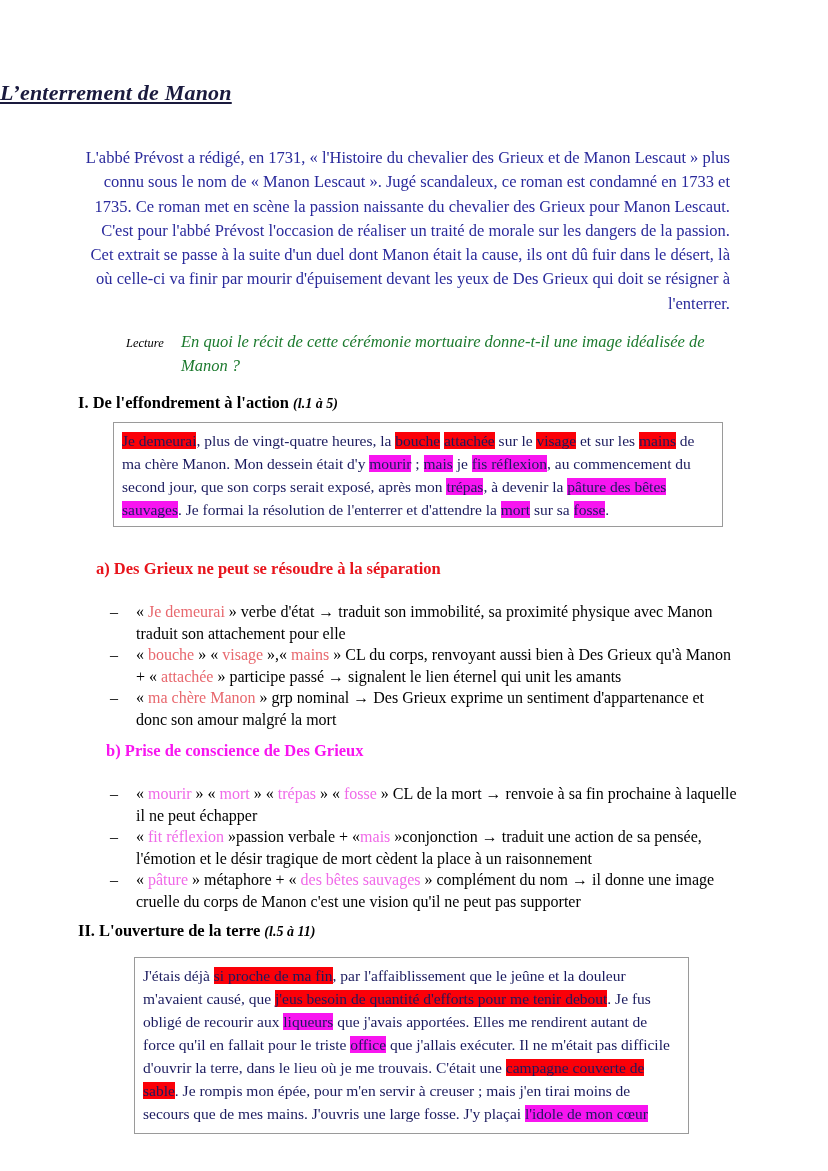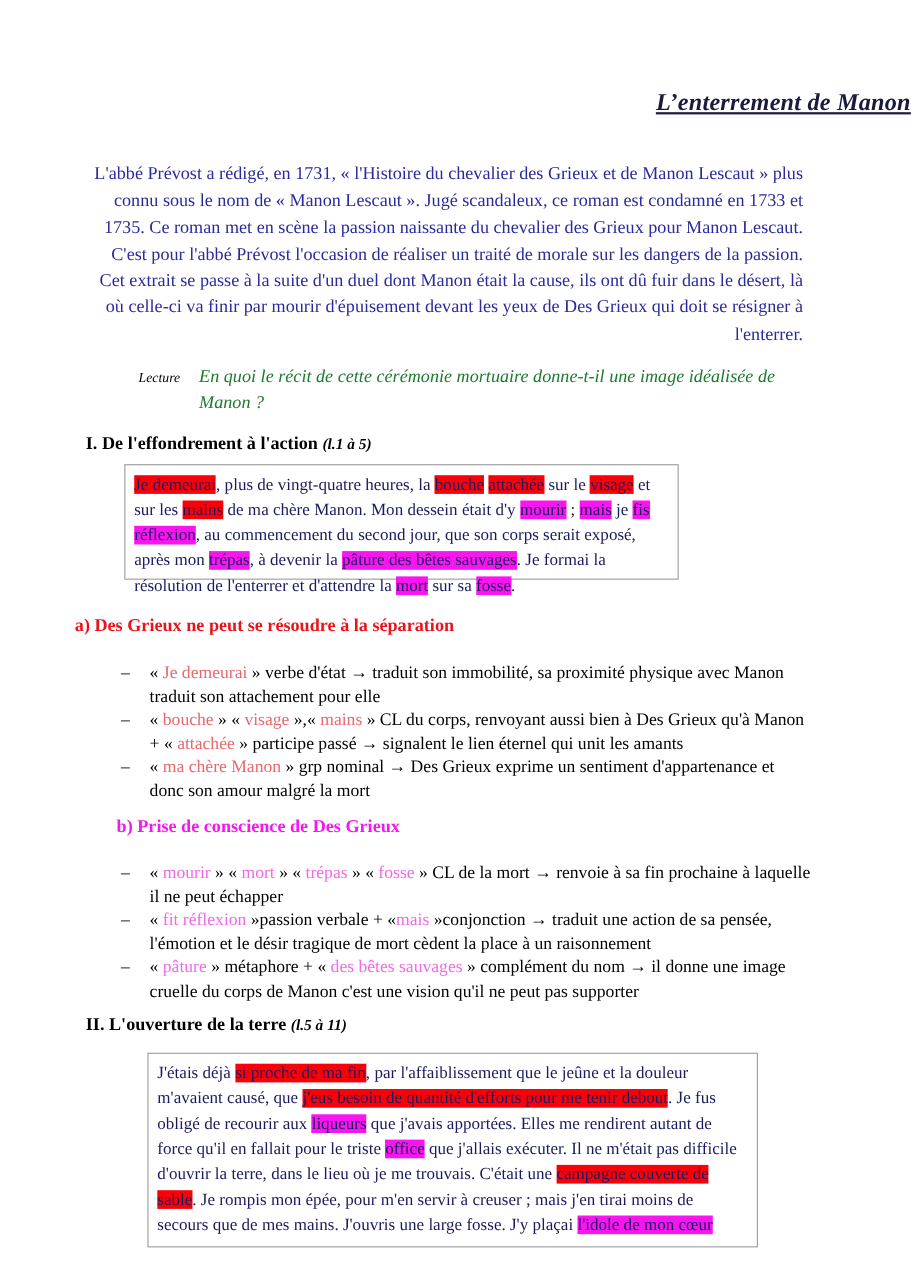--- a/index.html
+++ b/index.html
@@ -18,21 +18,21 @@
   .page {
     width: 828px;
     height: 1171px;
     box-sizing: border-box;
     padding: 0;
     position: relative;
   }
 
   
   .doc-title {
-    text-align: right;
+    text-align: left;
     font-size: 22px;
     font-weight: bold;
     font-style: italic;
     text-decoration: underline;
     color: #1a1a3e;
     margin: 0;
     padding-top: 80px;
     letter-spacing: 0.2px;
     font-family: "Liberation Serif", "DejaVu Serif", serif;
   }
@@ -159,25 +159,25 @@
   <div class="lecture-row">
     <div class="lecture-label">Lecture</div>
     <div class="question">En quoi  le récit de cette cérémonie mortuaire donne-t-il une image idéalisée de Manon ?</div>
   </div>
 
   <div class="sec-heading" style="left:78px; top:393px;">
     <span>I. De l'effondrement à l'action</span>
     <span class="lines">(l.1 à 5)</span>
   </div>
 
-  <div class="quote-box" id="quote-box-1" style="left:113px; top:422px; width:504px; height:105px;">
+  <div class="quote-box" id="quote-box-1" style="left:113px; top:422px; width:610px; height:105px;">
     <span class="txt" id="quote-1-text"><mark class="hl-red">Je demeurai</mark><span>, plus de vingt-quatre heures, la </span><mark class="hl-red">bouche</mark><span> </span><mark class="hl-red">attachée</mark><span> sur le </span><mark class="hl-red">visage</mark><span> et sur les </span><mark class="hl-red">mains</mark><span> de ma chère Manon. Mon dessein était d'y </span><mark class="hl-magenta">mourir</mark><span> ; </span><mark class="hl-magenta">mais</mark><span> je </span><mark class="hl-magenta">fis réflexion</mark><span>, au commencement du second jour, que son corps serait exposé, après mon </span><mark class="hl-magenta">trépas</mark><span>, à devenir la </span><mark class="hl-magenta">pâture des bêtes sauvages</mark><span>. Je formai la résolution de l'enterrer et d'attendre la </span><mark class="hl-magenta">mort</mark><span> sur sa </span><mark class="hl-magenta">fosse</mark><span>.</span></span>
   </div>
 
-  <div class="sub-heading red" style="left:68px; top:559px;">a) Des Grieux ne peut se résoudre à la séparation</div>
+  <div class="sub-heading red" style="left:96px; top:559px;">a) Des Grieux ne peut se résoudre à la séparation</div>
 
   <div class="bullets" id="bullets-a" style="left:78px; top:601px;">
       <div class="bullet"><span class="dash">–</span><span>« </span><span class="term-red">Je demeurai</span><span> » verbe d'état → traduit son immobilité, sa proximité physique avec Manon traduit son attachement pour elle</span></div>
       <div class="bullet"><span class="dash">–</span><span>« </span><span class="term-red">bouche</span><span> » « </span><span class="term-red">visage</span><span> »,« </span><span class="term-red">mains</span><span> » CL du corps, renvoyant aussi bien à Des Grieux qu'à Manon + « </span><span class="term-red">attachée</span><span> » participe passé →  signalent le lien éternel qui unit les amants</span></div>
       <div class="bullet"><span class="dash">–</span><span>« </span><span class="term-red">ma chère Manon</span><span> » grp nominal → Des Grieux exprime un sentiment d'appartenance et donc son amour malgré la mort</span></div>
     </div>
 
   <div class="sub-heading magenta" style="left:78px; top:741px;margin-left:28px;">b) Prise de conscience de Des Grieux</div>
 
   <div class="bullets" id="bullets-b" style="left:78px; top:783px;">

